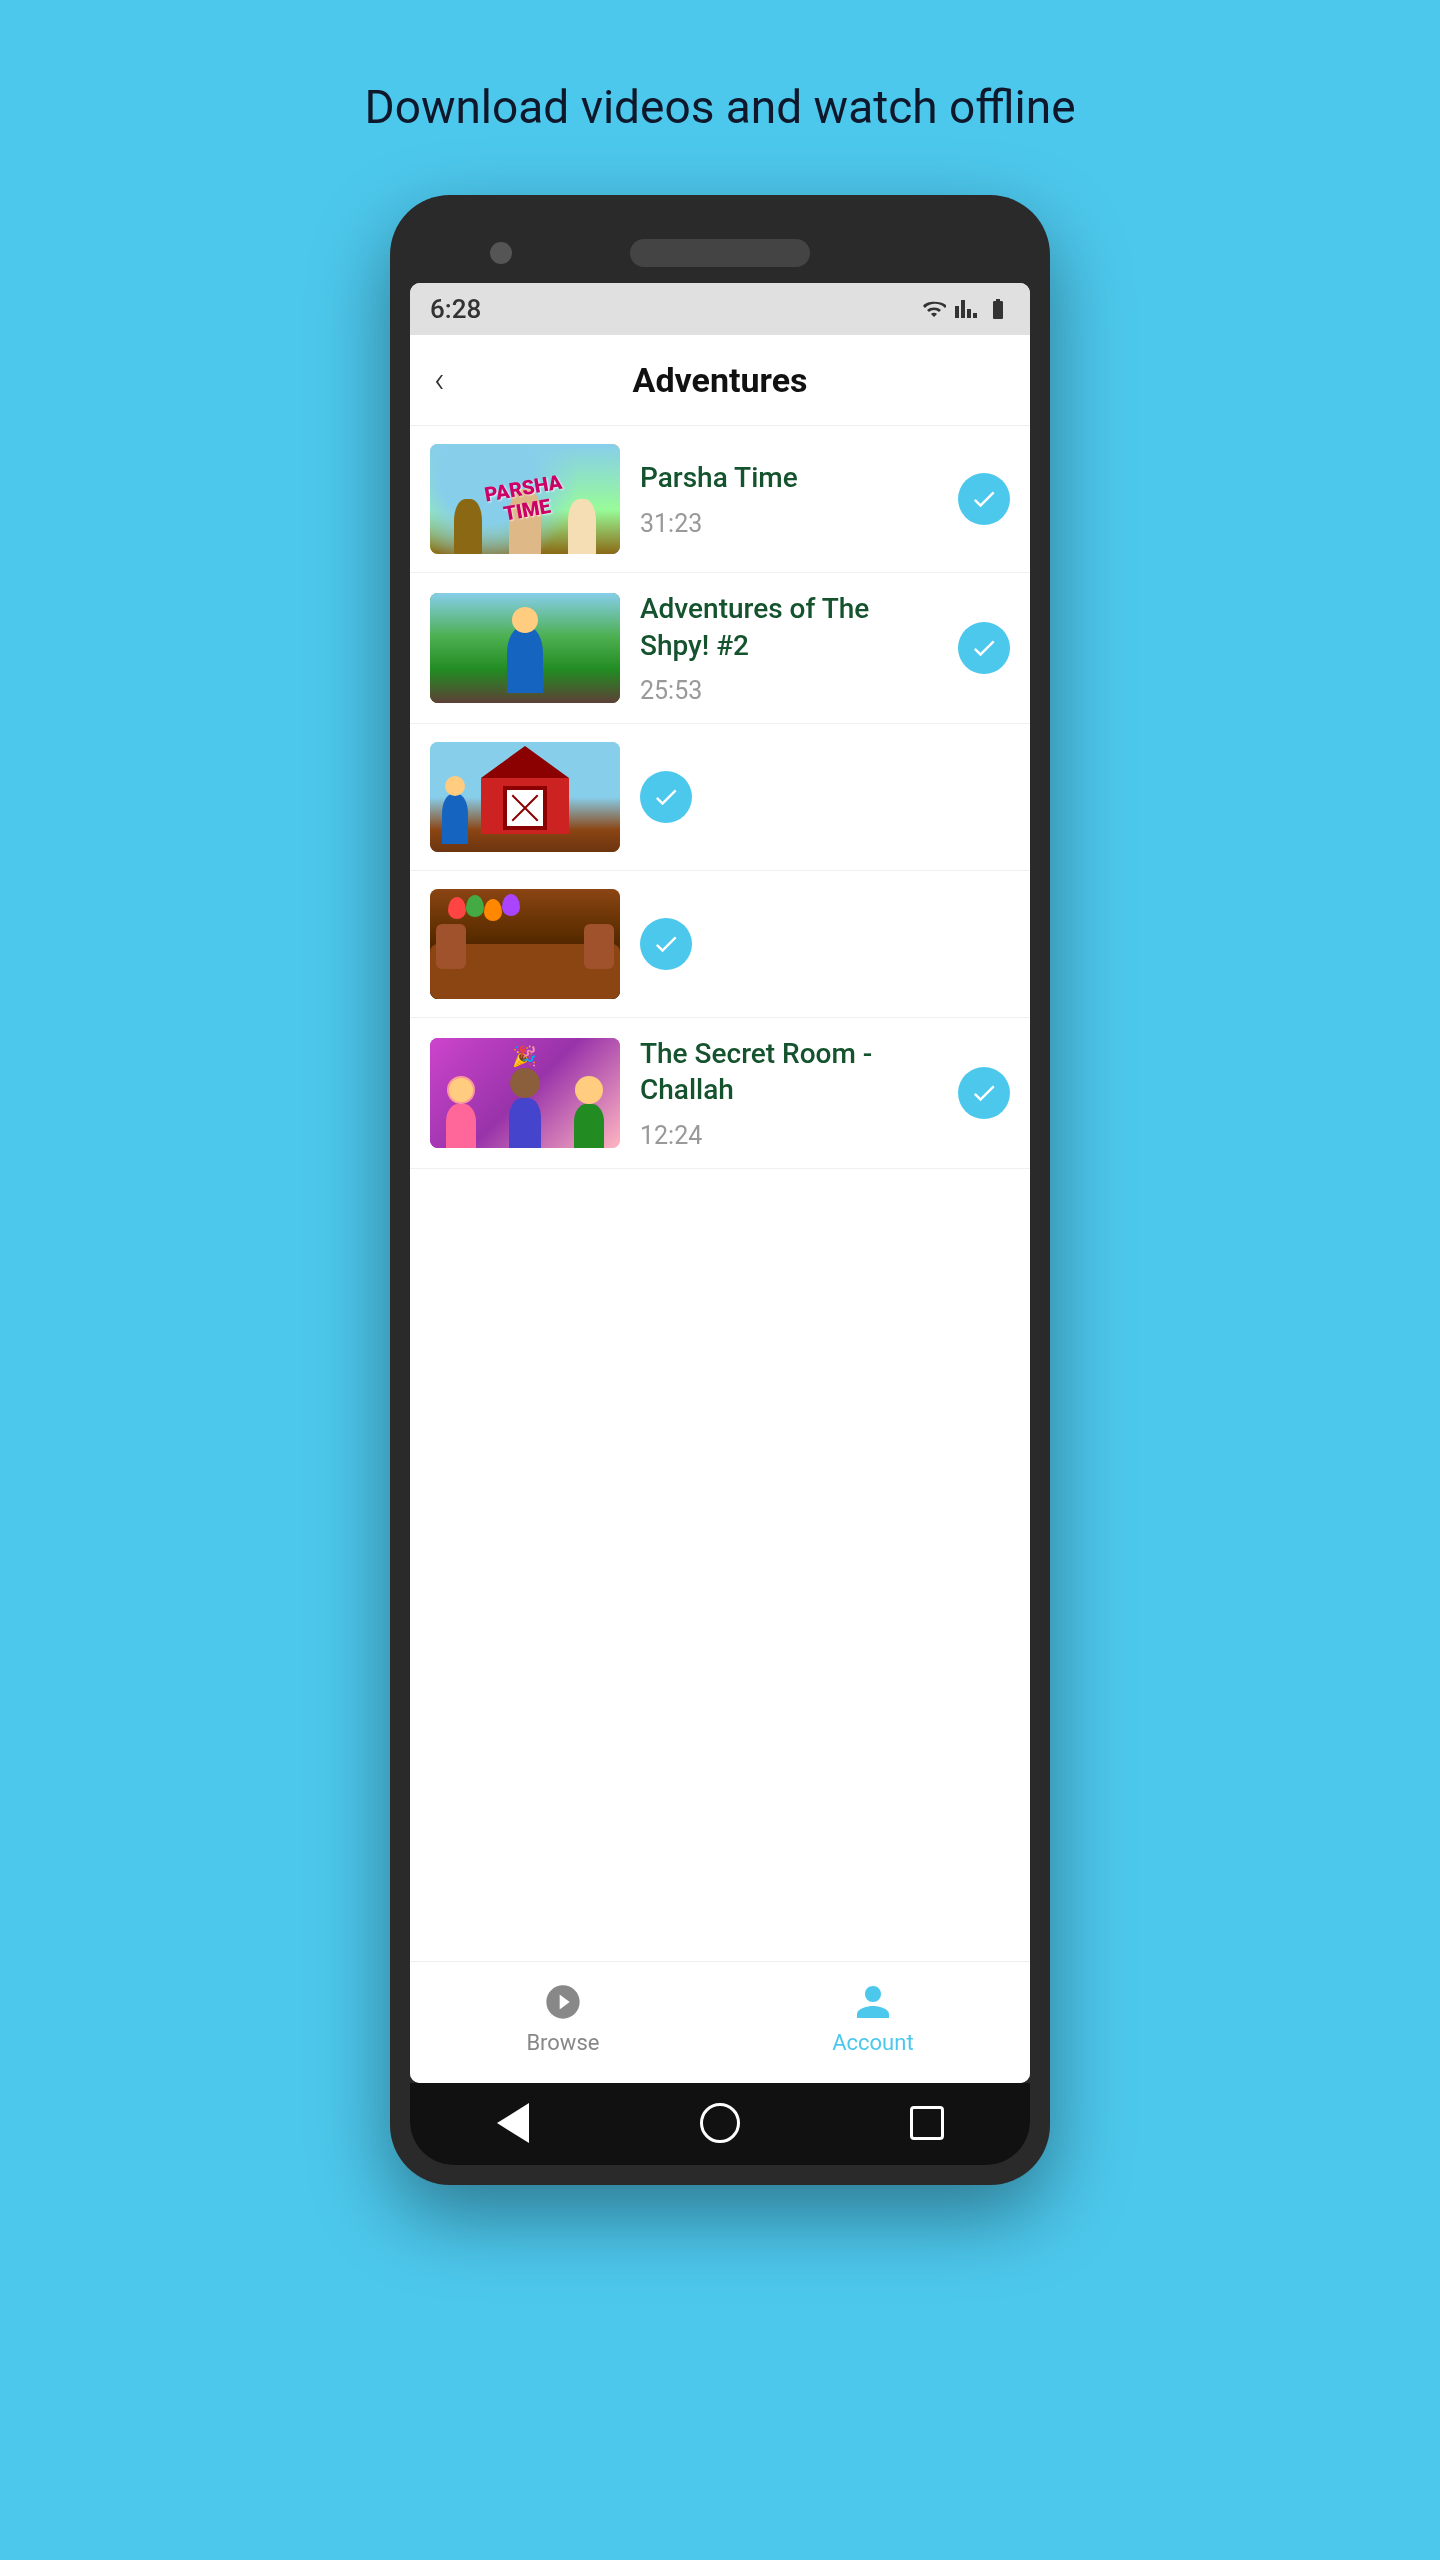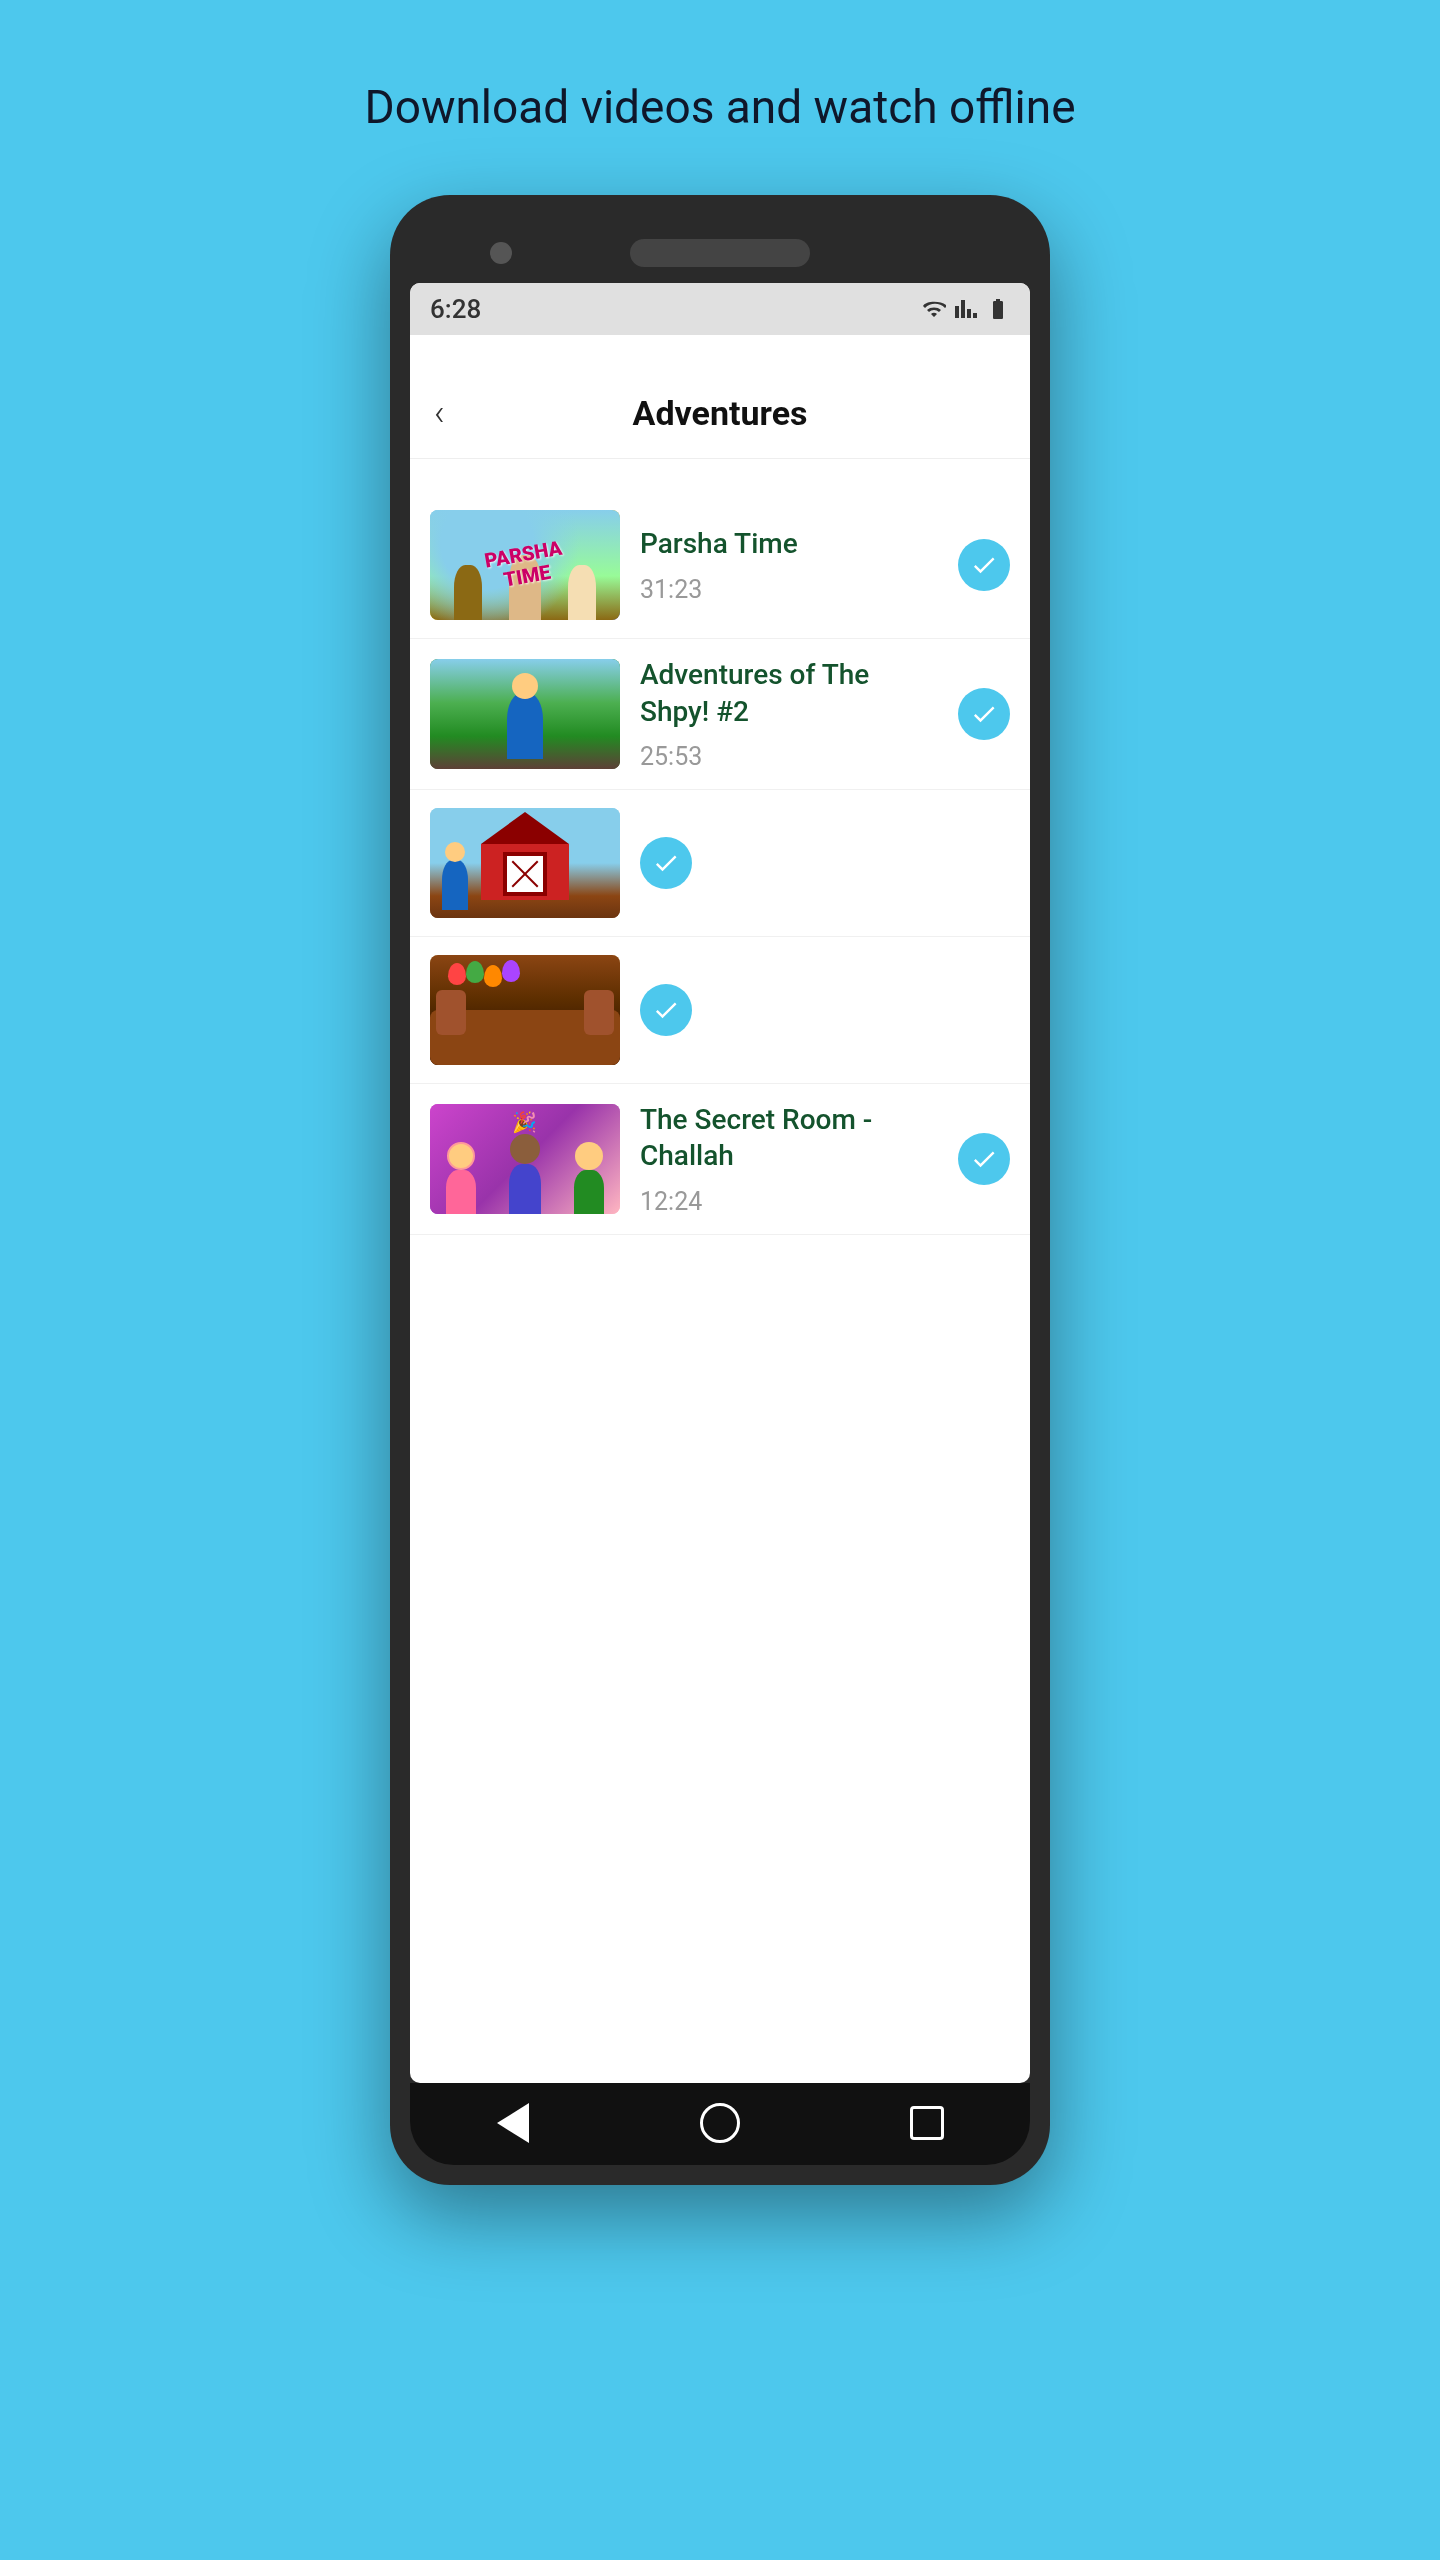--- a/index.html
+++ b/index.html
@@ -58,21 +58,20 @@
       border-radius: 14px;
     }
 
     .phone-screen {
       background: white;
       border-radius: 10px;
       overflow: hidden;
       min-height: 1800px;
       display: flex;
       flex-direction: column;
-      gap: 33px;
     }
 
     .status-bar {
       background: #e0e0e0;
       display: flex;
       justify-content: space-between;
       align-items: center;
       padding: 10px 20px;
       height: 52px;
     }
@@ -496,20 +495,36 @@
           <svg viewBox="0 0 24 24" xmlns="http://www.w3.org/2000/svg">
               <path d="M9 16.17L4.83 12l-1.42 1.41L9 19 21 7l-1.41-1.41z"></path>
             </svg>
         </div>
       </div>
 
     </div>
 
     <div style="flex:1; min-height:60px;"></div>
 
+    <div class="bottom-nav">
+
+      <div class="nav-item inactive">
+        <svg viewBox="0 0 24 24" fill="#888" xmlns="http://www.w3.org/2000/svg">
+          <path d="M12 2C6.48 2 2 6.48 2 12s4.48 10 10 10 10-4.48 10-10S17.52 2 12 2zm-2 14.5v-9l6 4.5-6 4.5z"></path>
+        </svg>
+        <span class="nav-label">Browse</span>
+      </div>
+
+      <div class="nav-item active">
+        <svg viewBox="0 0 24 24" fill="#4DC8ED" xmlns="http://www.w3.org/2000/svg">
+          <path d="M12 12c2.7 0 4.8-2.1 4.8-4.8S14.7 2.4 12 2.4 7.2 4.5 7.2 7.2 9.3 12 12 12zm0 2.4c-3.2 0-9.6 1.6-9.6 4.8v2.4h19.2v-2.4c0-3.2-6.4-4.8-9.6-4.8z"></path>
+        </svg>
+        <span class="nav-label">Account</span>
+      </div>
+    </div>
 
   </div>
 
   <div class="phone-bottom-bar">
     <div class="nav-btn">
       <div class="nav-btn-back"></div>
     </div>
     <div class="nav-btn">
       <div class="nav-btn-home"></div>
     </div>

